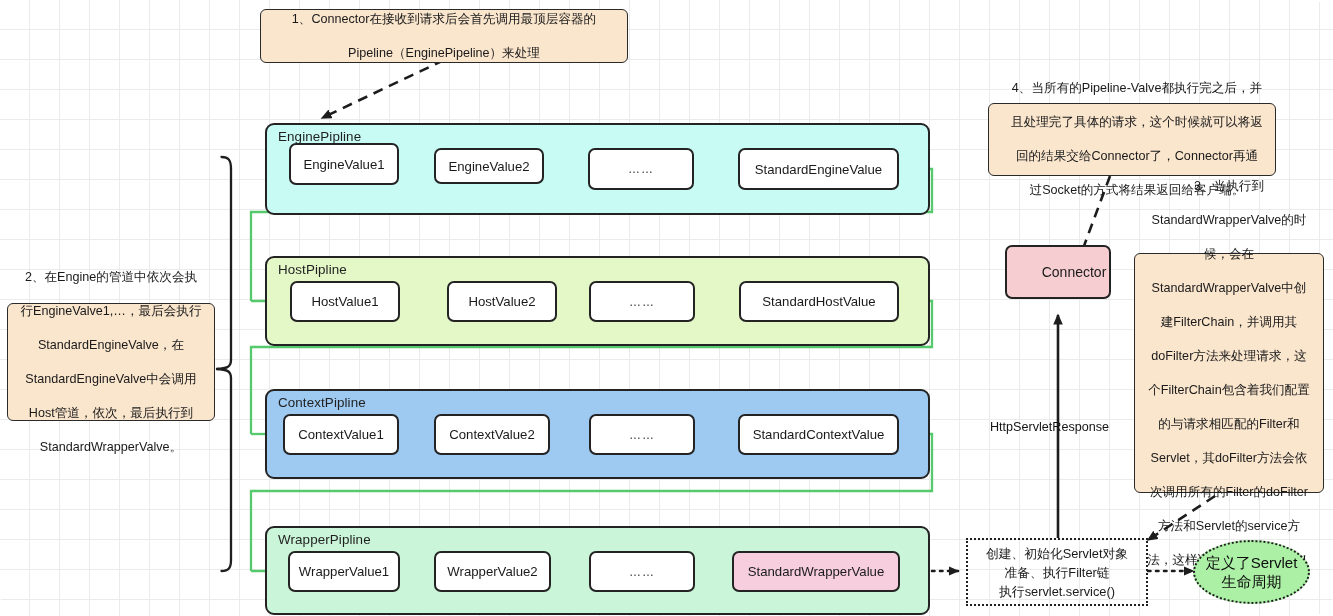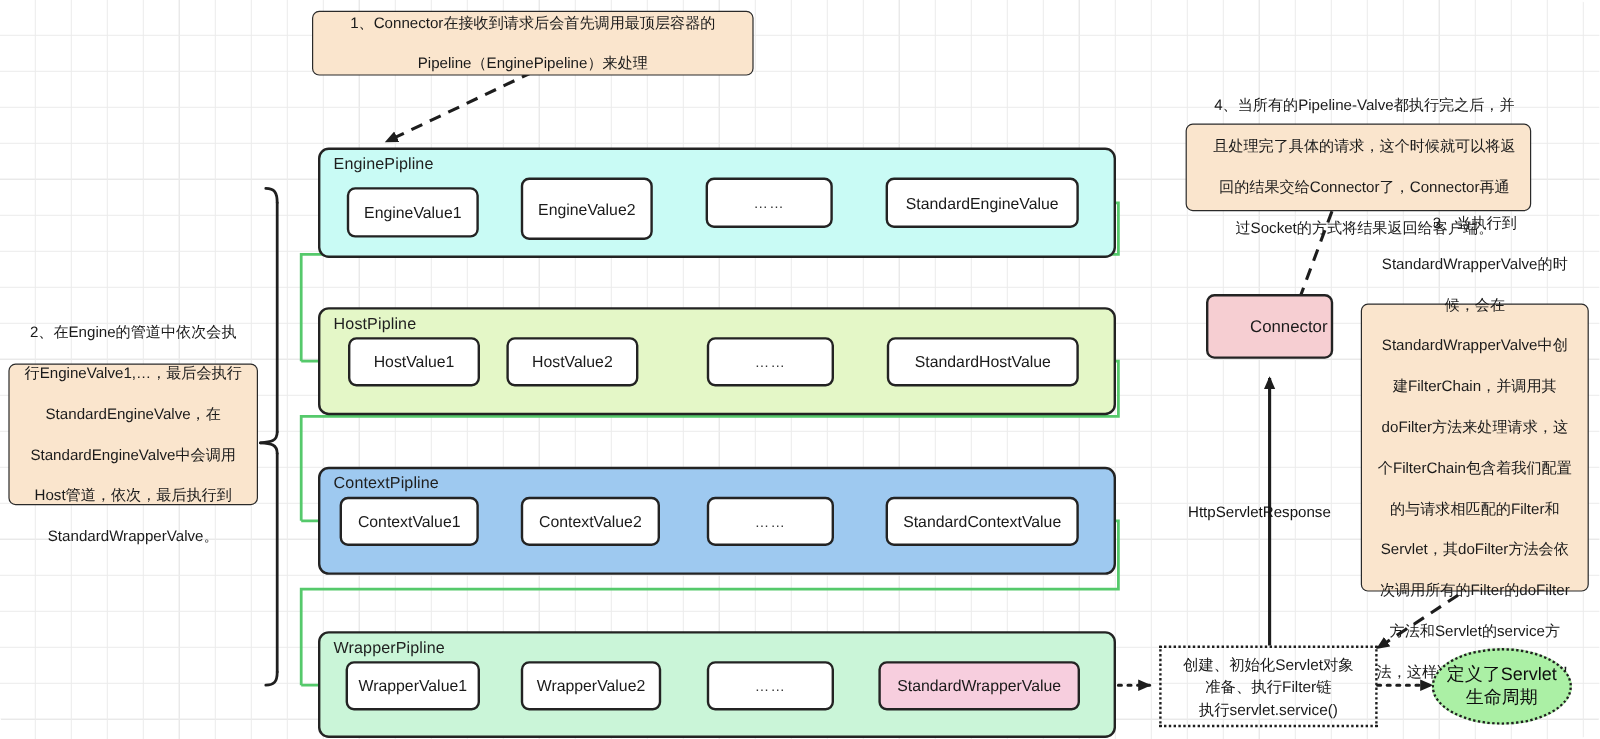--- a/index.html
+++ b/index.html
@@ -221,40 +221,40 @@
       <span>4、当所有的Pipeline-Valve都执行完之后，并</span><br>
       <span>且处理完了具体的请求，这个时候就可以将返</span><br>
       <span>回的结果交给Connector了，Connector再通</span><br>
       <span>过Socket的方式将结果返回给客户端。</span>
     </span>
   </div>
 
   <div class="pipeline" style="left:265px;top:123px;width:665px;height:92px;background:#c9fbf5;">
     <div class="pl-title">EnginePipline</div>
   </div>
-  <div class="node" style="left:289px;top:156px;width:110px;height:42px;">
+  <div class="node" style="left:289px;top:143px;width:110px;height:42px;">
       <span>EngineValue1</span>
     </div>
-  <div class="node" style="left:434px;top:148px;width:110px;height:52px;">
+  <div class="node" style="left:434px;top:148px;width:110px;height:36px;">
       <span>EngineValue2</span>
     </div>
   <div class="node dots" style="left:588px;top:148px;width:106px;height:42px;">
       <span>……</span>
     </div>
   <div class="node" style="left:738px;top:148px;width:161px;height:42px;">
       <span>StandardEngineValue</span>
     </div>
 
   <div class="pipeline" style="left:265px;top:256px;width:665px;height:90px;background:#e4f7c7;">
     <div class="pl-title">HostPipline</div>
   </div>
   <div class="node" style="left:290px;top:281px;width:110px;height:41px;">
       <span>HostValue1</span>
     </div>
-  <div class="node" style="left:422px;top:281px;width:110px;height:41px;">
+  <div class="node" style="left:447px;top:281px;width:110px;height:41px;">
       <span>HostValue2</span>
     </div>
   <div class="node dots" style="left:589px;top:281px;width:106px;height:41px;">
       <span>……</span>
     </div>
   <div class="node" style="left:739px;top:281px;width:160px;height:41px;">
       <span>StandardHostValue</span>
     </div>
 
   <div class="pipeline" style="left:265px;top:389px;width:665px;height:90px;background:#9ec9f0;">

